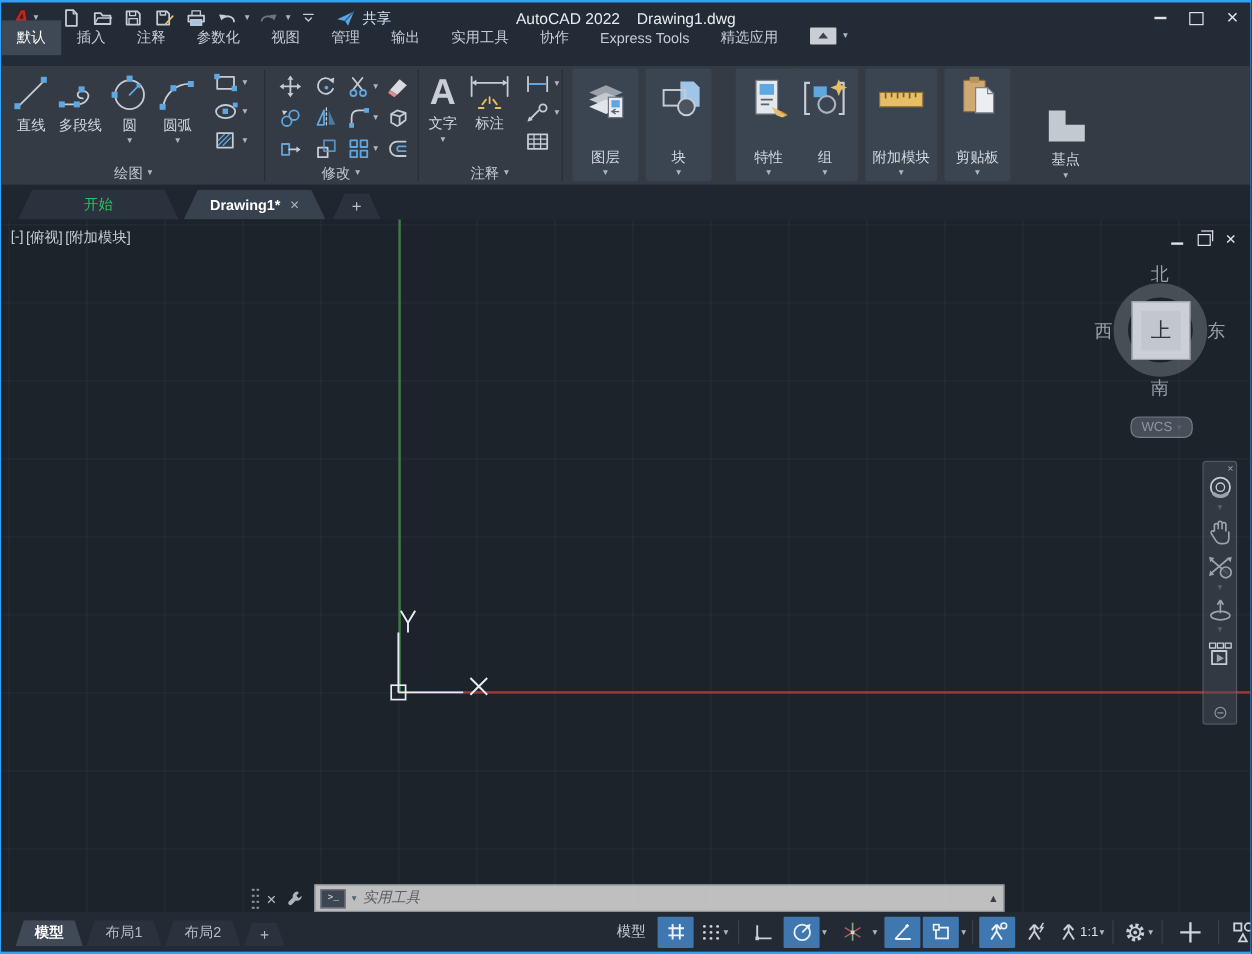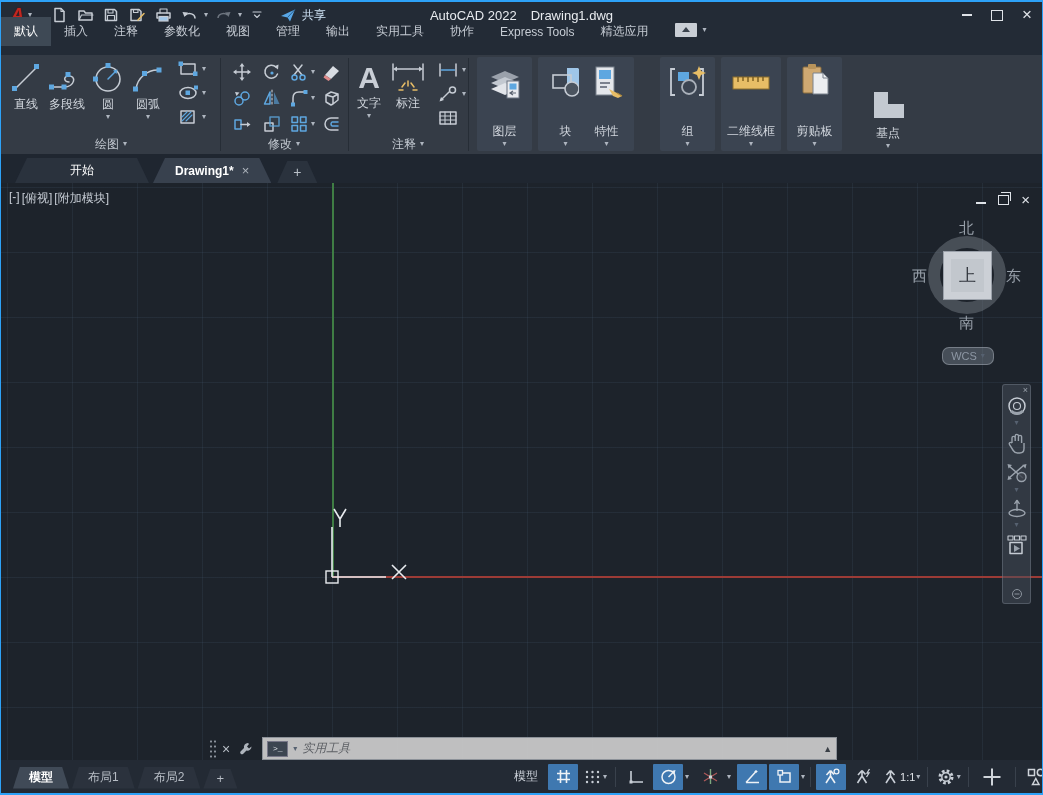--- a/index.html
+++ b/index.html
@@ -36,21 +36,21 @@
   .bigtool .lb{margin-top:1px;}
   .smalltool{display:flex;align-items:center;gap:3px;height:24px;}
   .block{position:absolute;top:2px;height:94px;background:#3b4451;border-radius:2px;display:flex;flex-direction:column;align-items:center;color:#d2d7de;font-size:12px;}
   .block .bicon{height:50px;display:flex;align-items:flex-end;justify-content:center;padding-top:4px;}
   .block .blabel{margin-top:20px;}
   .block .barr{margin-top:auto;margin-bottom:3px;}
   .mgrid{display:grid;grid-template-columns:repeat(4,30px);grid-auto-rows:26px;align-items:center;justify-items:center;padding:4px 0 0 6px;}
   .mcell{display:flex;align-items:center;gap:2px;}
   
   #filetabs{left:0;right:0;top:152px;height:29px;background:#1f2630;display:flex;align-items:flex-end;}
-  .ftab{height:25px;display:flex;align-items:center;justify-content:center;gap:8px;font-size:12px;color:#ffffff;
+  .ftab{height:25px;display:flex;align-items:center;justify-content:center;gap:8px;font-size:12px;color:#22c55e;
         clip-path:polygon(12px 0,calc(100% - 12px) 0,100% 100%,0 100%);padding:0 22px;background:#2a323d;}
   .ftab.active{background:#38414e;color:#fff;font-weight:bold;}
   .ftab .x{color:#aeb5bd;font-weight:normal;font-size:13px;}
   .ftabplus{height:22px;width:40px;clip-path:polygon(10px 0,calc(100% - 10px) 0,100% 100%,0 100%);background:#2a323d;
         display:flex;align-items:center;justify-content:center;color:#b9c0c8;font-size:14px;}
   
   #canvas{left:0;right:0;top:181px;height:577px;background:#1d232b;
      background-image:linear-gradient(to right,rgba(120,150,190,.09) 1px,transparent 1px),
                       linear-gradient(to bottom,rgba(120,150,190,.09) 1px,transparent 1px);
      background-size:65px 65px;background-position:6px 4px;}
@@ -440,21 +440,21 @@
       <div class="bicon">
         <svg width="42" height="40" viewBox="0 0 42 40">
             <path d="M22 5 h11 l5 5 v16 h-16 z" fill="#9fc6e8"></path>
             <rect x="8" y="12" width="18" height="13" fill="none" stroke="#c6ccd4" stroke-width="1.6"></rect>
             <circle cx="27" cy="26" r="7" fill="#4b545f" stroke="#c6ccd4" stroke-width="1.6"></circle>
           </svg>
       </div>
       <span class="blabel">块</span>
       <span class="dd barr">▾</span>
     </div>
-    <div class="block" style="left:578px;width:55px;align-items:center;">
+    <div class="block" style="left:612px;width:55px;align-items:center;">
       <div class="bicon">
         <svg width="40" height="40" viewBox="0 0 40 40">
             <rect x="9" y="4" width="18" height="28" fill="#e4e7eb" stroke="#7a828d"></rect>
             <rect x="12" y="7" width="12" height="9" fill="#5ea7e0"></rect>
             <path d="M13 20 h10 M13 24 h7" stroke="#596270" stroke-width="1.6"></path>
             <path d="M22 26 l8 4 5 3 -4 2 -5-2 z" fill="#e7bd66"></path>
             <path d="M30 30 l5 3" stroke="#b08a3c" stroke-width="1.2"></path>
           </svg>
       </div>
       <span class="blabel">特性</span>
@@ -472,21 +472,21 @@
       <span class="blabel">组</span>
       <span class="dd barr">▾</span>
     </div>
     <div class="block" style="left:720px;width:60px;">
       <div class="bicon">
         <svg width="44" height="40" viewBox="0 0 44 40">
             <rect x="4" y="14" width="36" height="12" fill="#e7bd66" stroke="#8c6e2f"></rect>
             <path d="M9 14 v5 M14 14 v4 M19 14 v5 M24 14 v4 M29 14 v5 M34 14 v4" stroke="#7a5c1f" stroke-width="1.4"></path>
           </svg>
       </div>
-      <span class="blabel">二维线框</span>
+      <span class="blabel">附加模块</span>
       <span class="dd barr">▾</span>
     </div>
     <div class="block" style="left:786px;width:55px;">
       <div class="bicon">
         <svg width="40" height="42" viewBox="0 0 40 42">
             <rect x="8" y="6" width="18" height="26" rx="1" fill="#cfa972" stroke="#8c6e3f"></rect>
             <rect x="13" y="3" width="8" height="5" rx="1" fill="#b8935a"></rect>
             <path d="M18 12 h10 l5 5 v16 h-15 z" fill="#eceef1" stroke="#7a828d"></path>
             <path d="M28 12 v5 h5" fill="none" stroke="#7a828d"></path>
           </svg>

